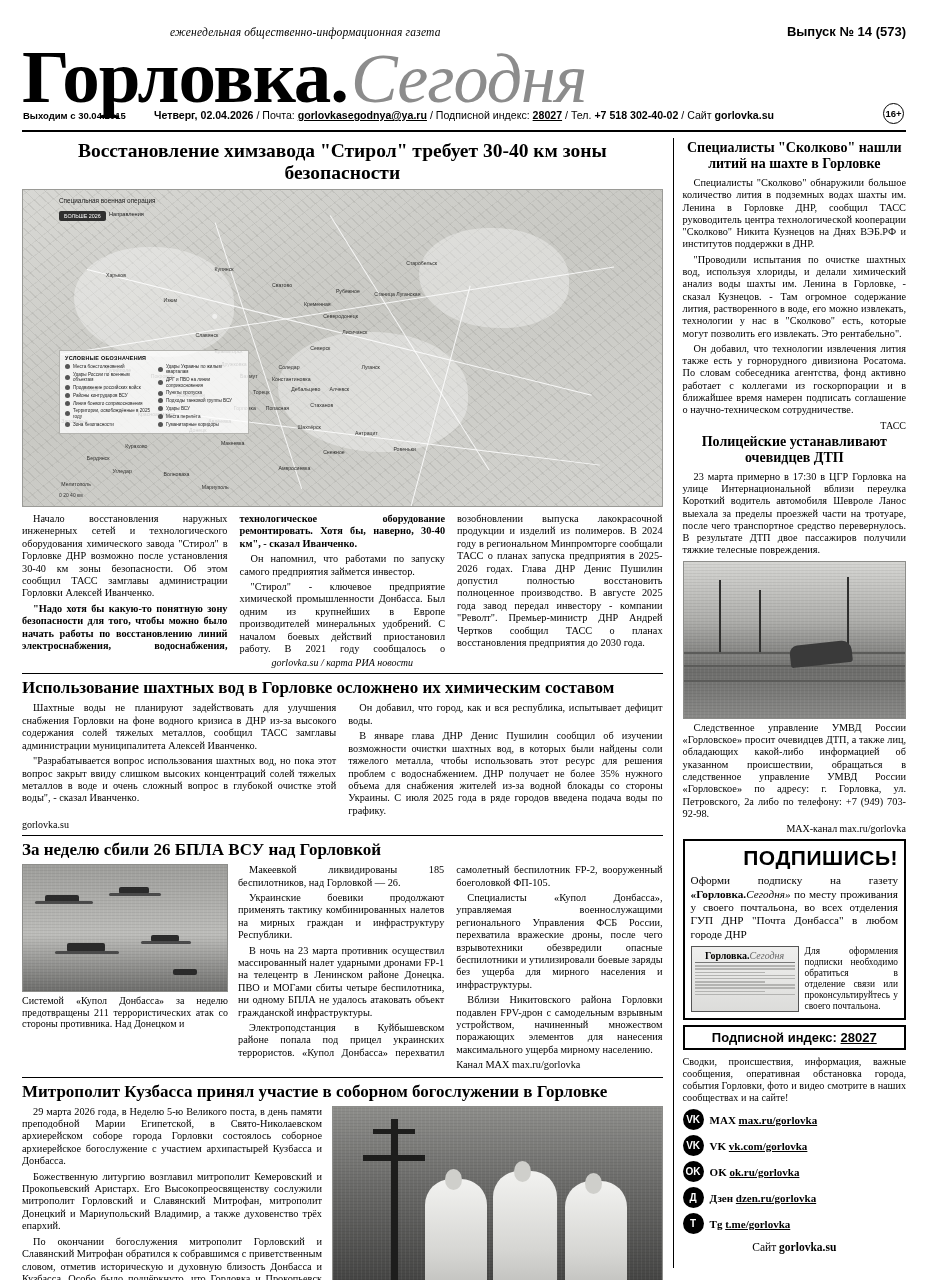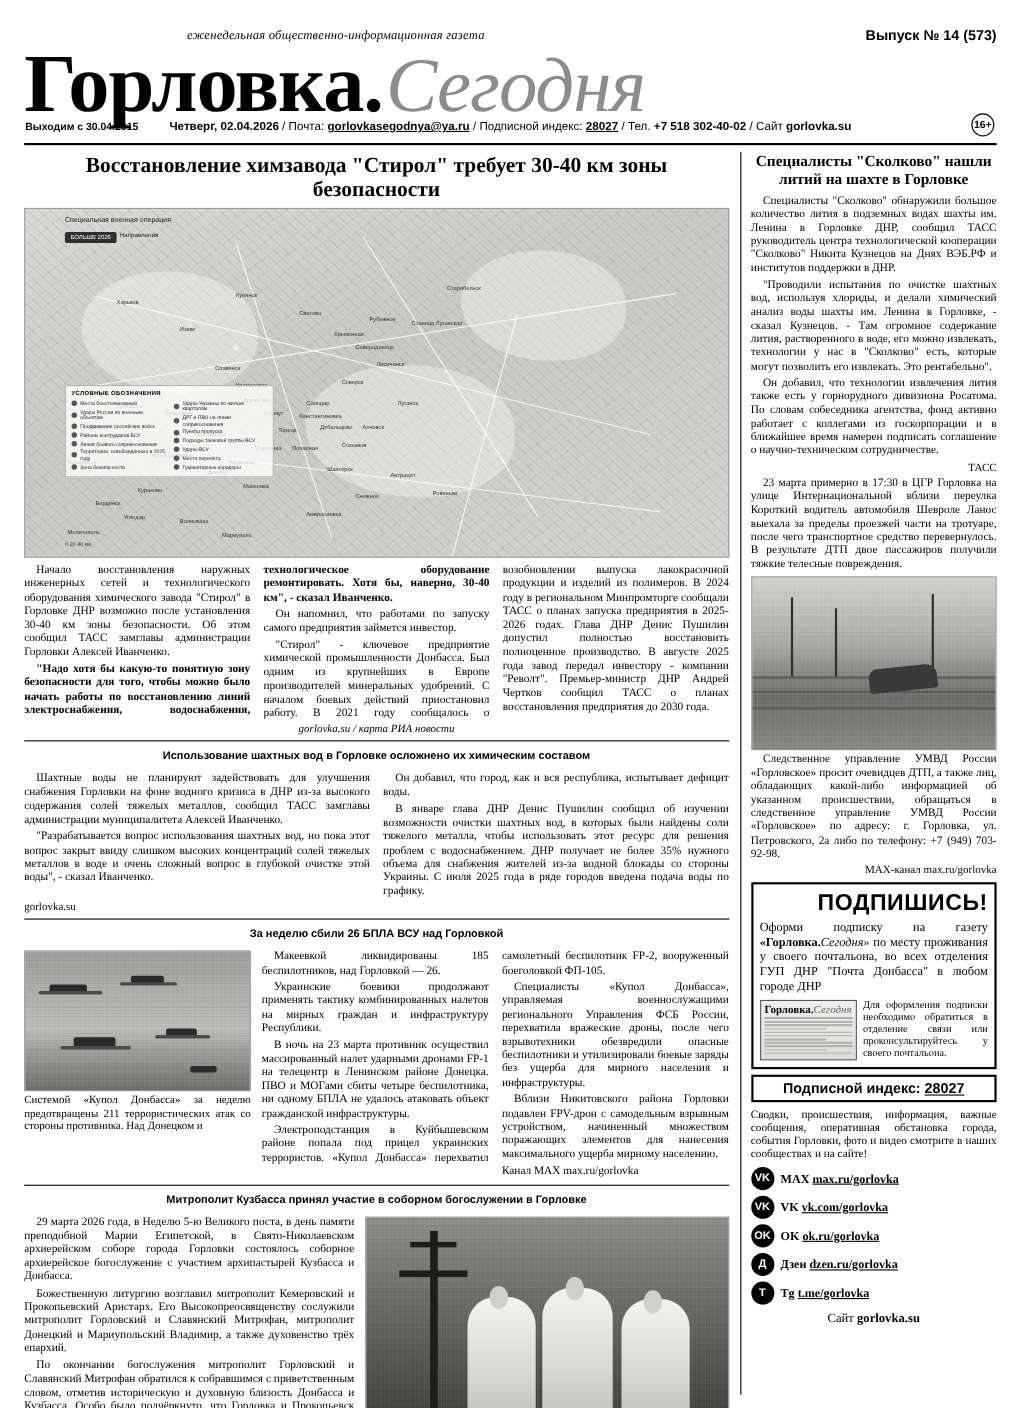--- a/index.html
+++ b/index.html
@@ -91,26 +91,26 @@
 
   h1.headline {
     font-family: "Liberation Serif", serif;
     font-weight: bold;
     font-size: 19.5px;
     line-height: 22px;
     margin: 2px 0 5px 0;
     text-align: center;
   }
   h2.sub-headline {
-    font-family: Liberation Sans, sans-serif;
+    font-family: Liberation Serif, serif;
     font-weight: bold;
-    font-size: 10px;
+    font-size: 17px;
     line-height: 18px;
     margin: 4px 0 5px 0;
-    text-align: center;
+    text-align: left;
   }
   .hr-med { border-top: 1.8px solid #000; margin: 5px 0; }
 
   .cols3 { column-count: 3; column-gap: 12px; column-rule: none; }
   .cols2 { column-count: 2; column-gap: 12px; }
   p.body {
     font-family: "Liberation Serif", serif;
     font-size: 10.3px;
     line-height: 12.4px;
     text-align: justify;
@@ -311,21 +311,21 @@
   .subs-text {
     font-family: "Liberation Serif", serif;
     font-size: 11.2px;
     line-height: 13.4px;
     text-align: justify;
   }
   .subs-text b { font-weight: bold; }
   .subs-text i { font-style: italic; }
   .subs-mini-row { display: flex; gap: 6px; margin-top: 5px; }
   .mini-paper {
-    width: 88px; flex: 0 0 auto;
+    width: 108px; flex: 0 0 auto;
     border: 1px solid #555;
     background: linear-gradient(180deg,#efefee 0%, #dcdcda 100%);
     padding: 3px;
   }
   .mini-logo {
     font-family: "Liberation Serif", serif;
     font-weight: bold; font-size: 10px; text-align: center;
     border-bottom: .7px solid #777; padding-bottom: 1px;
   }
   .mini-logo i { font-style: italic; font-weight: normal; color: #666; }
@@ -646,20 +646,21 @@
     </div>
 
     <div class="right-col">
 
       <h3 class="r-headline">Специалисты "Сколково" нашли литий на шахте в Горловке</h3>
       <p class="r-body">Специалисты "Сколково" обнаружили большое количество лития в подземных водах шахты им. Ленина в Горловке ДНР, сообщил ТАСС руководитель центра технологической кооперации "Сколково" Никита Кузнецов на Днях ВЭБ.РФ и институтов поддержки в ДНР.</p>
       <p class="r-body">"Проводили испытания по очистке шахтных вод, используя хлориды, и делали химический анализ воды шахты им. Ленина в Горловке, - сказал Кузнецов. - Там огромное содержание лития, растворенного в воде, его можно извлекать, технологии у нас в "Сколково" есть, которые могут позволить его извлекать. Это рентабельно".</p>
       <p class="r-body">Он добавил, что технологии извлечения лития также есть у горнорудного дивизиона Росатома. По словам собеседника агентства, фонд активно работает с коллегами из госкорпорации и в ближайшее время намерен подписать соглашение о научно-техническом сотрудничестве.</p>
       <div class="r-credit">ТАСС</div>
 
+      <h3 class="r-headline">Полицейские устанавливают очевидцев ДТП</h3>
       <p class="r-body">23 марта примерно в 17:30 в ЦГР Горловка на улице Интернациональной вблизи переулка Короткий водитель автомобиля Шевроле Ланос выехала за пределы проезжей части на тротуаре, после чего транспортное средство перевернулось. В результате ДТП двое пассажиров получили тяжкие телесные повреждения.</p>
 
       <div class="photo acc-photo" style="margin:4px 0 3px 0;">
         <div class="ground"></div>
         <div class="tone"></div>
         <div class="acc-rail" style="top:58%;"></div>
         <div class="acc-rail" style="top:66%;"></div>
         <div class="acc-rail" style="top:76%;"></div>
         <div class="acc-pole" style="left:16%;top:12%;height:46%;"></div>
         <div class="acc-pole" style="left:34%;top:18%;height:40%;"></div>

